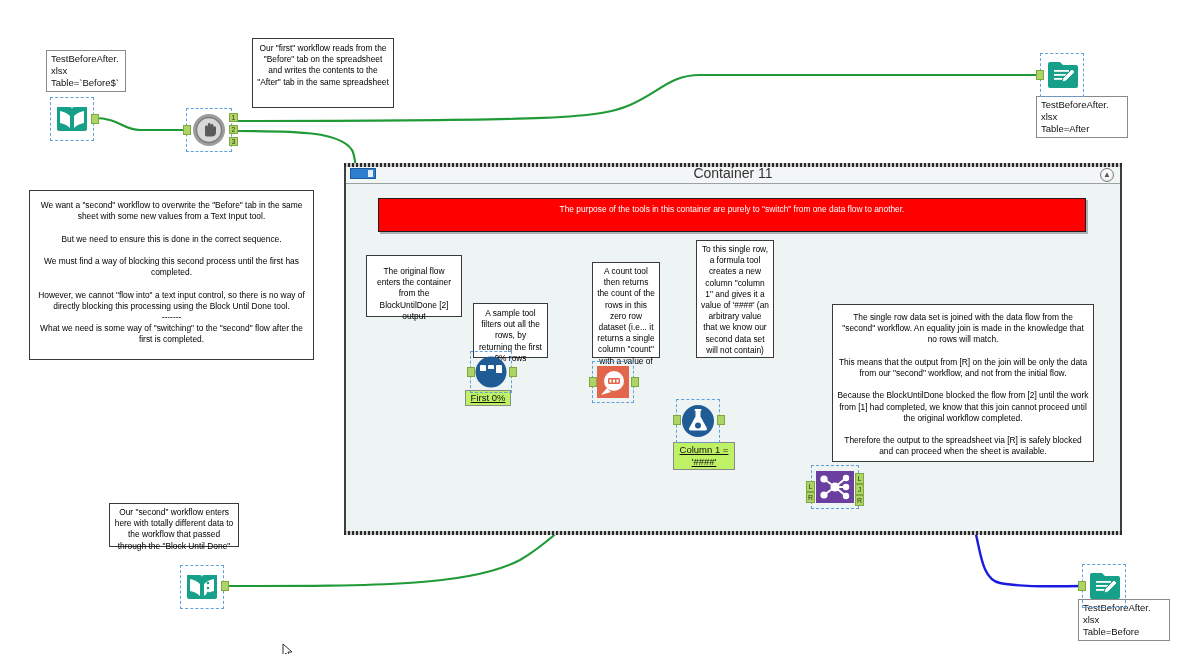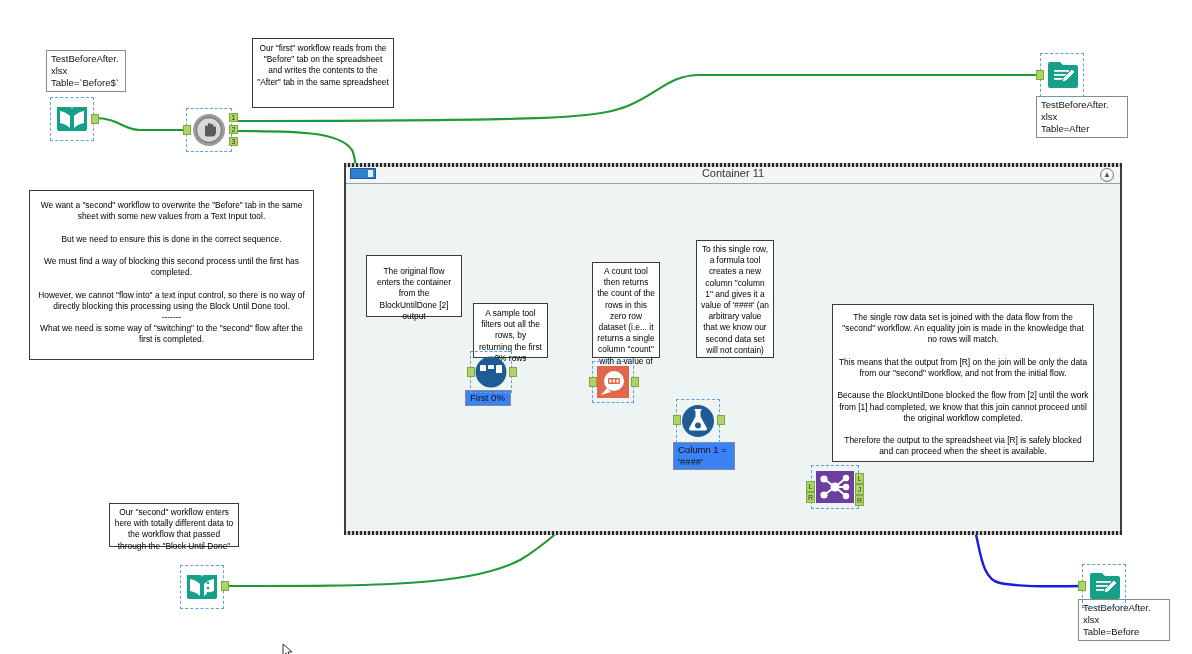--- a/index.html
+++ b/index.html
@@ -54,29 +54,30 @@
     font-size: 9.5px;
     line-height: 12px;
     text-align: left;
     padding: 2px 4px;
     white-space: pre-line;
     z-index: 21;
   }
   .toollabel {
     position: absolute;
     box-sizing: border-box;
-    background: #3b82f6;
+    background: #bef264;
     border: 1px solid #8a8a8a;
     color: #111111;
     font-size: 9.5px;
     line-height: 12px;
-    text-align: left;
+    text-align: center;
     padding: 1px 4px;
     white-space: pre-line;
     z-index: 21;
+    text-decoration: underline;
   }
 
   
   #container-11 {
     position: absolute;
     box-sizing: border-box;
     background: #eef3f3;
     border: 2px solid #3f3f3f;
     z-index: 5;
   }
@@ -101,21 +102,21 @@
     height: 17px;
     background: #f3f6f6;
     border-bottom: 1px solid #9aa3a3;
     box-sizing: border-box;
   }
   .container-title {
     position: absolute;
     left: 0; top: 2px;
     width: 100%;
     text-align: center;
-    font-size: 11px;
+    font-size: 14px;
     color: #333333;
     line-height: 13px;
   }
   .container-handle {
     position: absolute;
     left: 4px; top: 3px;
     width: 26px; height: 11px;
     background: #2f7fd0;
     border: 1px solid #1d5a98;
     box-sizing: border-box;
@@ -195,20 +196,21 @@
 <div id="canvas">
 
   <div id="container-11" style="left:344px; top:163px; width:778px; height:372px;">
     <div class="container-titlebar"></div>
     <div class="container-handle">
         <span></span>
       </div>
     <div class="container-title">Container 11</div>
     <div class="container-collapse">▲</div>
 
+    <div class="redbanner" style="left:32px; top:33px; width:708px; height:34px;">The purpose of the tools in this container are purely to "switch" from one data flow to another.</div>
   </div>
 
   <svg id="wires" viewBox="0 0 1192 654">
 
     <path d="M 94,118 C 120,118 122,130 140,130 C 160,130 168,130 185,130" fill="none" stroke="#1f9a36" stroke-width="2.2"></path>
 
     <path d="M 236,121 C 560,121 600,118 630,105 C 660,92 670,75 700,75 L 1040,75" fill="none" stroke="#1f9a36" stroke-width="2.2"></path>
 
     <path d="M 236,131 C 300,131 340,132 352,150 C 362,168 357,300 364,340 C 372,372 420,372 470,372" fill="none" stroke="#1f9a36" stroke-width="2.2"></path>
 

